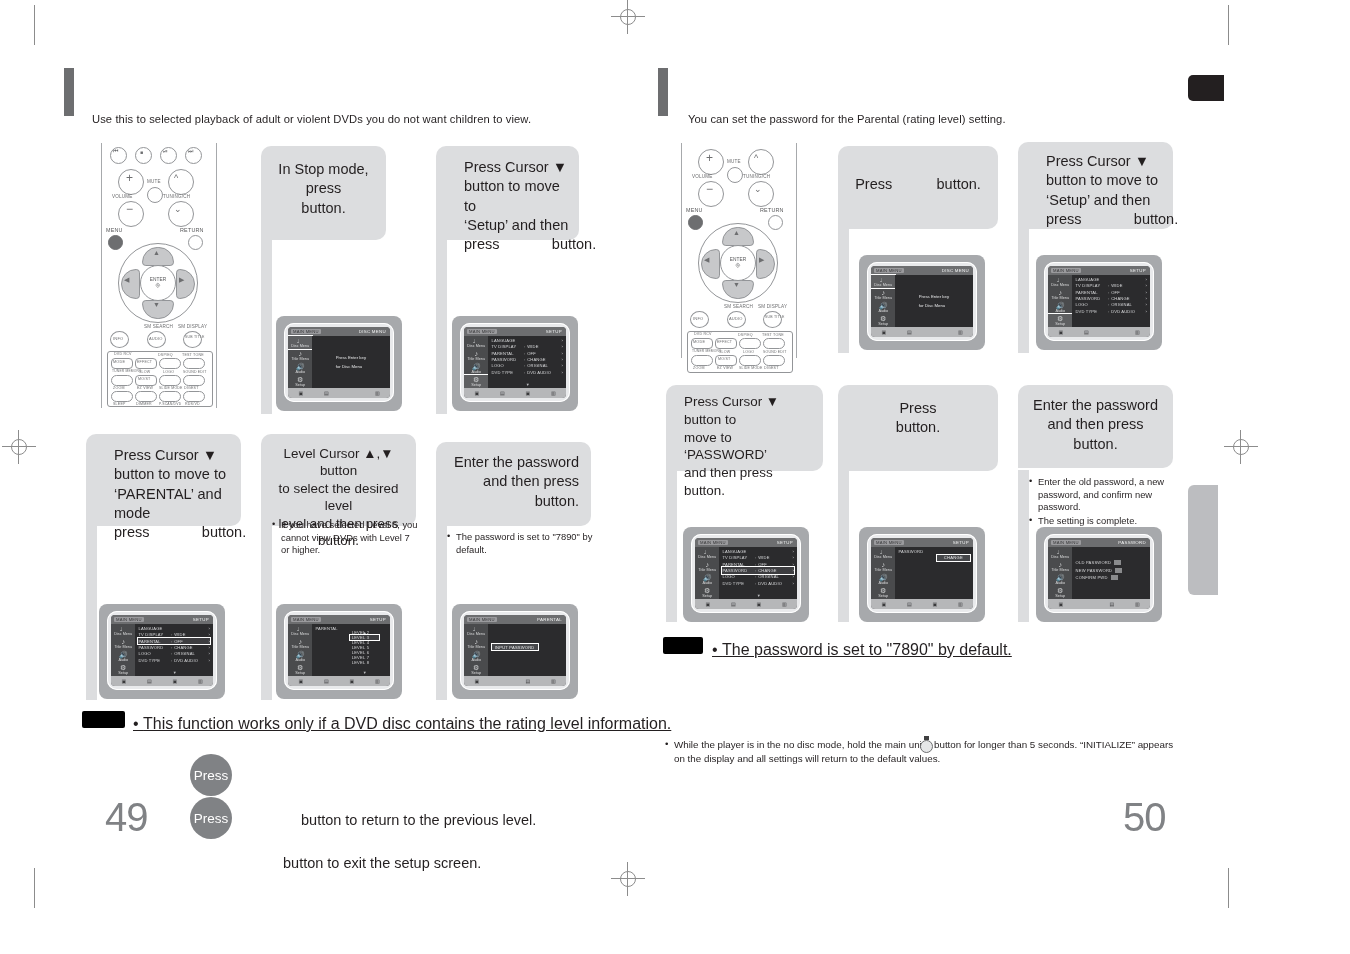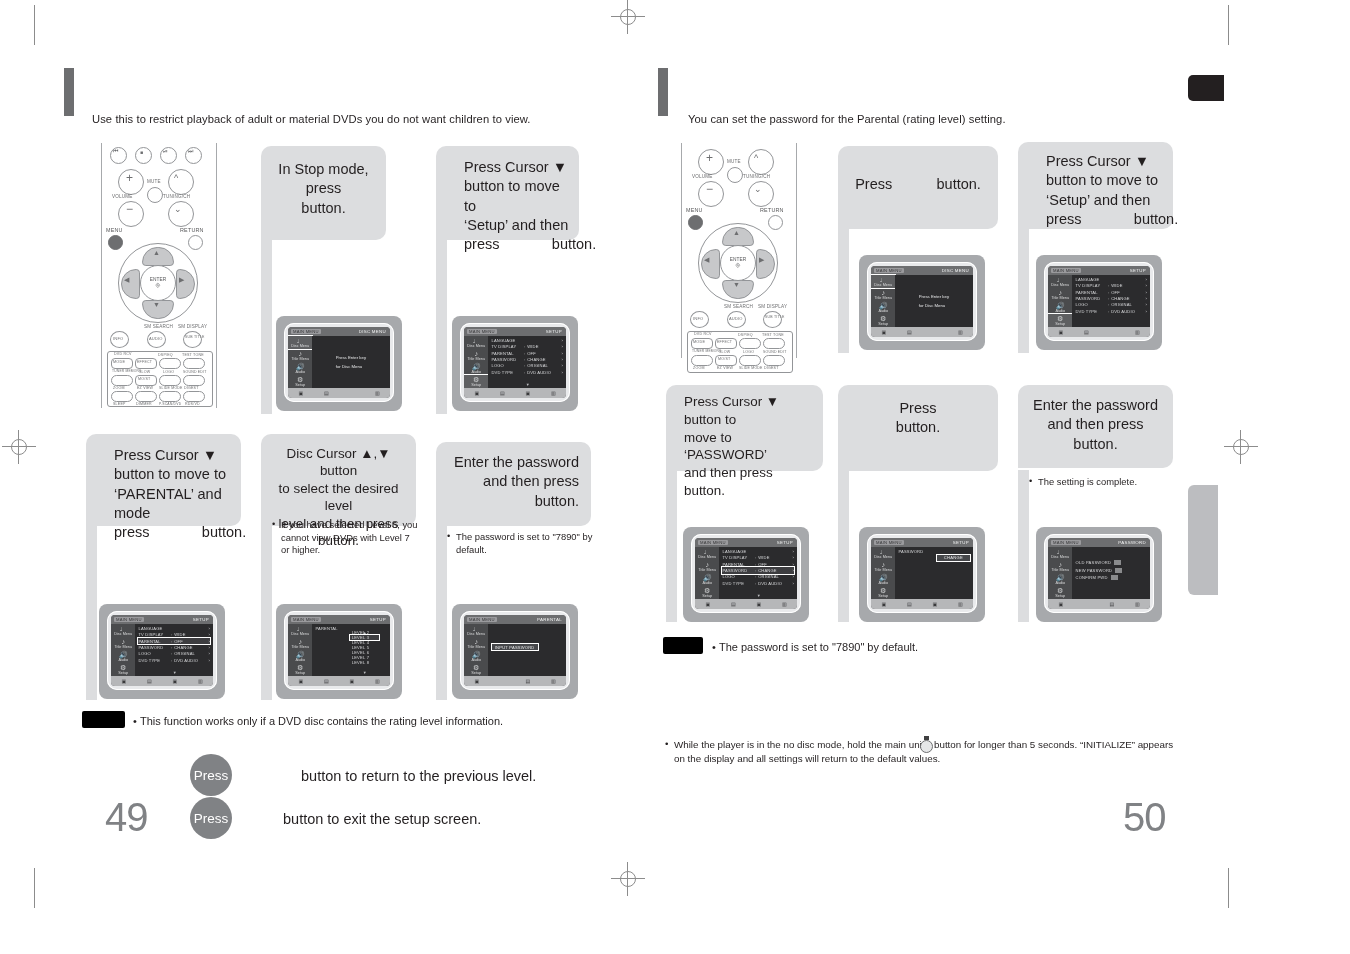--- a/index.html
+++ b/index.html
@@ -33,26 +33,26 @@
   
   .leader{position:absolute;width:11px;background:#dcdddf;}
 
   
   .notes{position:absolute;font-size:9.4px;line-height:1.33;color:#231f20;}
   .notes .li{position:relative;padding-left:9px;margin-bottom:1px;}
   .notes .li:before{content:"\2022";position:absolute;left:0;top:-1px;}
 
   
   .chip{position:absolute;background:#000;border-radius:2px;}
-  .chipnote{position:absolute;font-size:11px;color:#231f20;white-space:nowrap;}
+  .chipnote{position:absolute;font-size:16px;color:#231f20;white-space:nowrap;text-decoration:underline;}
 
   
   .pcircle{position:absolute;width:42px;height:42px;border-radius:50%;background:#808285;
            color:#fff;font-size:13.5px;display:flex;align-items:center;justify-content:center;}
-  .ftext{position:absolute;font-size:14.5px;color:#231f20;white-space:nowrap;}
+  .ftext{position:absolute;font-size:14.5px;color:#231f20;white-space:nowrap;margin-top:44px;}
 
   
   .pnum{position:absolute;font-size:40px;color:#808285;letter-spacing:-1px;}
 
   
   .tv{position:absolute;background:#a7a9ac;border-radius:8px;padding:7px 8px 9px 8px;box-sizing:border-box;}
   .tvin{position:relative;width:100%;height:100%;background:#e9eaec;border-radius:10px;
         box-shadow:inset 0 0 0 1px #fff;overflow:hidden;padding:4px;box-sizing:border-box;}
   .osd{position:relative;width:100%;height:100%;background:#58595b;border-radius:4px;overflow:hidden;
        font-size:4.1px;color:#e6e7e8;}
@@ -119,21 +119,21 @@
 <div class="regmark" style="left:1224px;top:430px;">
     <span class="regcirc"></span>
   </div>
 
 <div class="cropv" style="left:34px;top:5px;height:40px;"></div>
 <div class="cropv" style="left:1228px;top:5px;height:40px;"></div>
 <div class="cropv" style="left:34px;top:868px;height:40px;"></div>
 <div class="cropv" style="left:1228px;top:868px;height:40px;"></div>
 
 <div class="secbar" style="left:64px;top:68px;"></div>
-<div class="intro" style="left:92px;top:113px;">Use this to restrict playback of adult or material DVDs you do not want children to view.</div>
+<div class="intro" style="left:92px;top:113px;">Use this to selected playback of adult or violent DVDs you do not want children to view.</div>
 
 <div class="remote" style="left:101px;top:143px;width:114px;height:265px;">
 
   <div class="rbtn" style="left:8px;top:4px;width:15px;height:15px;"></div>
   <div class="arrow" style="left:11px;top:5px;font-size:6px;">⏮</div>
   <div class="rbtn" style="left:33px;top:4px;width:15px;height:15px;"></div>
   <div class="arrow" style="left:38px;top:6px;font-size:5px;">■</div>
   <div class="rbtn" style="left:58px;top:4px;width:15px;height:15px;"></div>
   <div class="arrow" style="left:61px;top:5px;font-size:6px;">⏯</div>
   <div class="rbtn" style="left:83px;top:4px;width:15px;height:15px;"></div>
@@ -424,21 +424,21 @@
           <span class="bi">▤</span>
           <span class="bi">▣</span>
           <span class="bi">▥</span>
         </div>
     </div>
   </div>
 </div>
 
 <div class="balloon sq-bl" style="left:261px;top:434px;width:155px;height:92px;">
   <div class="btxt center small" style="left:6px;right:6px;top:11px;font-size:13.4px;">
-    <div>Disc Cursor ▲,▼ button</div>
+    <div>Level Cursor ▲,▼ button</div>
     <div>to select the desired level</div>
     <div>level and then press</div>
     <div>button.</div>
   </div>
 </div>
 <div class="notes" style="left:272px;top:519px;width:148px;">
   <div class="li">If you have selected Level 6, you cannot view DVDs with Level 7 or higher.</div>
 </div>
 <div class="tv" style="left:276px;top:604px;width:126px;height:95px;">
   <div class="tvin">
@@ -879,20 +879,21 @@
 </div>
 
 <div class="balloon sq-bl" style="left:1018px;top:385px;width:155px;height:83px;">
   <div class="btxt center" style="left:6px;right:6px;top:11px;">
     <div>Enter the password</div>
     <div>and then press</div>
     <div>button.</div>
   </div>
 </div>
 <div class="notes" style="left:1029px;top:476px;width:150px;">
+  <div class="li">Enter the old password, a new password, and confirm new password.</div>
   <div class="li">The setting is complete.</div>
 </div>
 <div class="tv" style="left:1036px;top:527px;width:126px;height:95px;">
   <div class="tvin">
     <div class="osd">
       <div class="topbar"></div>
       <div class="tl">MAIN MENU</div>
       <div class="tr">PASSWORD</div>
       <div class="sidebar">
         <div class="sbi">

